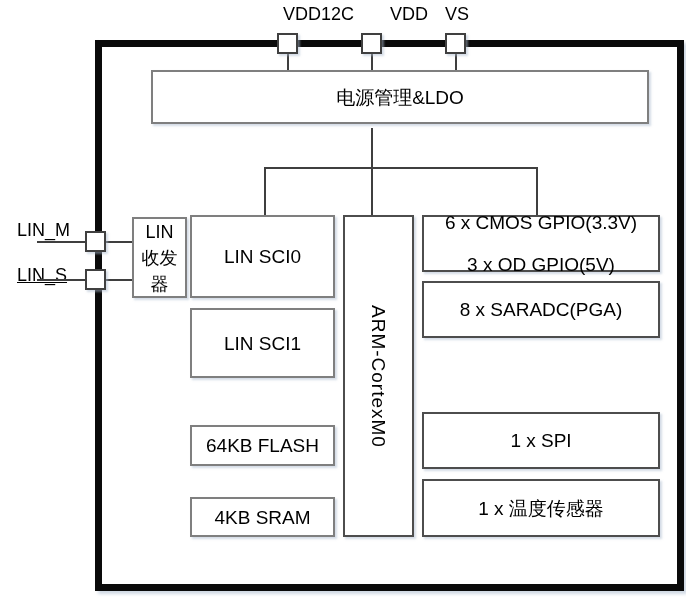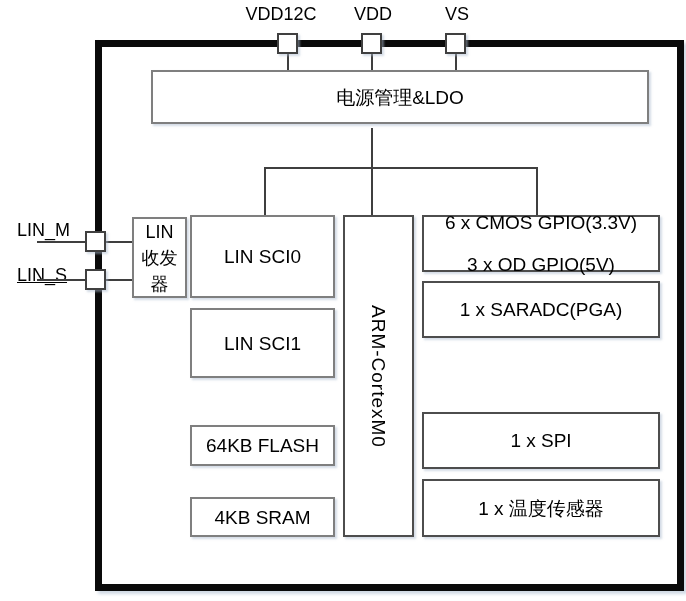--- a/index.html
+++ b/index.html
@@ -51,22 +51,22 @@
   #blk-spi     { left:422px; top:412px; width:238px; height:57px; }
   #blk-temp    { left:422px; top:479px; width:238px; height:58px; }
 </style>
 </head>
 <body>
 
 <div id="stage">
 
   <div class="chip"></div>
 
-  <div class="pinlabel top" style="left:226px;">VDD12C</div>
-  <div class="pinlabel top" style="left:318px;">VDD</div>
+  <div class="pinlabel top" style="left:244px;text-align:right;">VDD12C</div>
+  <div class="pinlabel top" style="left:318px;text-align:right;">VDD</div>
   <div class="pinlabel top" style="left:402px;">VS</div>
 
   <div class="pinlabel" style="left:17px; top:220px;">LIN_M</div>
   <div class="pinlabel" style="left:17px; top:265px;text-decoration:underline;">LIN_S</div>
 
   <div class="vline" style="left:287px; top:54px; height:17px;"></div>
   <div class="vline" style="left:371px; top:54px; height:17px;"></div>
   <div class="vline" style="left:455px; top:54px; height:17px;"></div>
 
   <div class="vline" style="left:371px; top:128px; height:87px;"></div>
@@ -108,21 +108,21 @@
   <div class="block dark" id="blk-cpu">
     <span class="vtext">ARM-CortexM0</span>
   </div>
 
   <div class="block dark" id="blk-gpio">
     <span>6 x CMOS GPIO(3.3V)</span>
     <span>3 x OD GPIO(5V)</span>
   </div>
 
   <div class="block dark" id="blk-adc">
-    <span>1 x SARADC(PGA)</span>
+    <span>8 x SARADC(PGA)</span>
   </div>
 
 
   <div class="block dark" id="blk-spi">
     <span>1 x SPI</span>
   </div>
 
   <div class="block dark" id="blk-temp">
     <span>1 x 温度传感器</span>
   </div>

